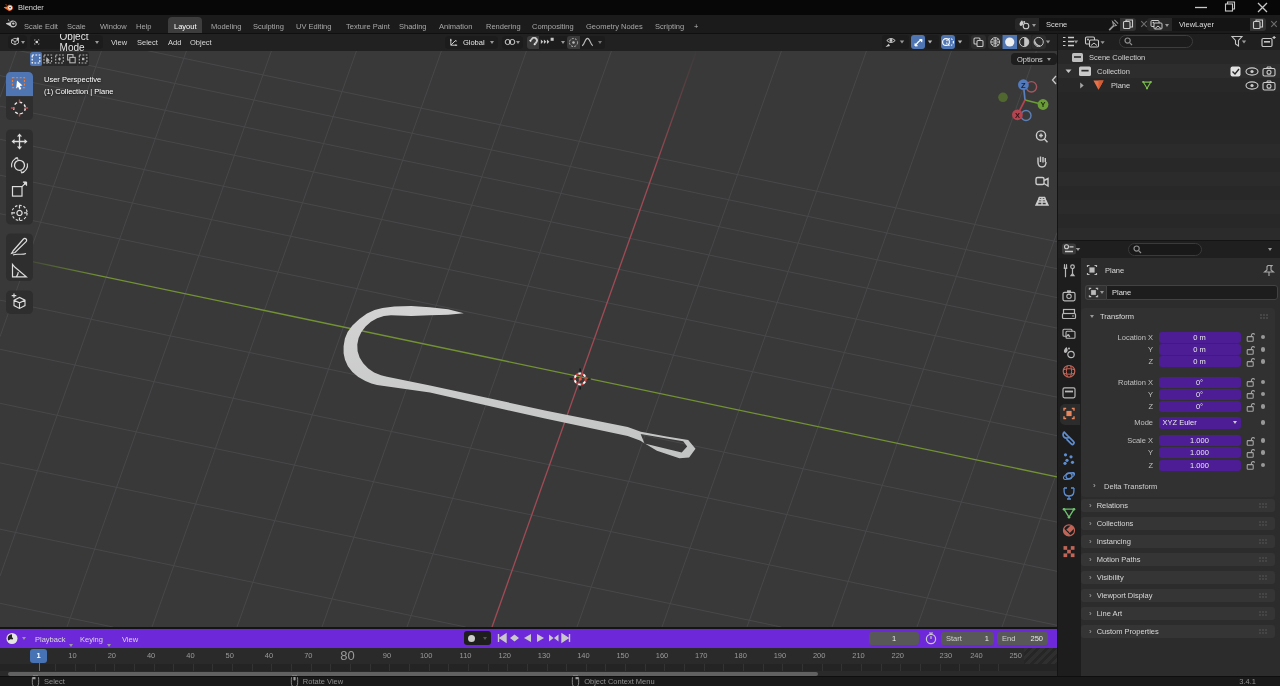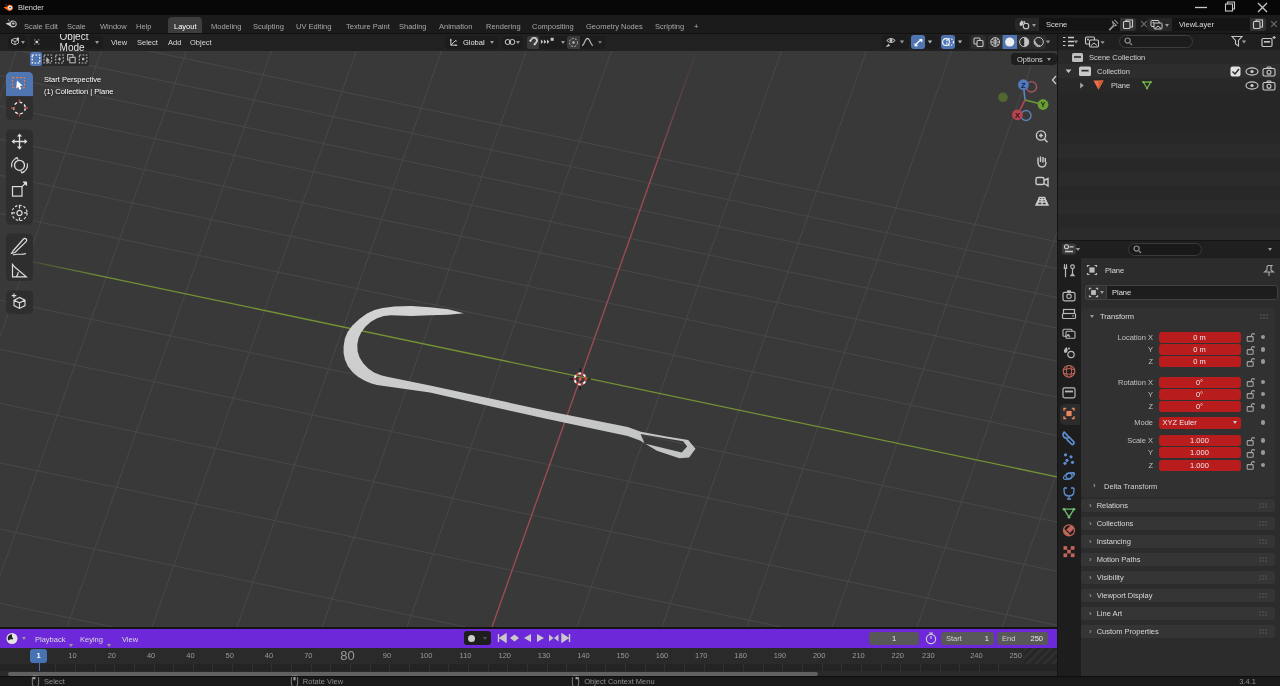--- a/index.html
+++ b/index.html
@@ -2,21 +2,21 @@
 <html><head><meta charset="utf-8">
 <style>
 *{margin:0;padding:0;box-sizing:border-box}
 html,body{width:1280px;height:686px;overflow:hidden;background:#2b2b2b;font-family:"Liberation Sans",sans-serif;-webkit-font-smoothing:antialiased}
 .abs{position:absolute}
 #root{position:relative;width:1280px;height:686px;transform:translateZ(0)}
 .row{display:flex;align-items:center}
 .menu{color:#d9d9d9;font-size:7.5px}
 .mi{position:absolute;top:7px;color:#a8a8a8;font-size:7.5px}
 .hbtn{background:#1c1c1c;border-radius:4px;color:#e4e4e4;font-size:7.5px;display:flex;align-items:center}
-.field{background:#b91c1c;border-radius:3px;color:#e8e8e8;font-size:7.5px;text-align:center;position:absolute;height:11px;line-height:11px}
+.field{background:#4c1d95;border-radius:3px;color:#e8e8e8;font-size:7.5px;text-align:center;position:absolute;height:11px;line-height:11px}
 .lbl{position:absolute;color:#c0c0c0;font-size:7.5px;text-align:right;line-height:11px}
 .phdr{z-index:5;position:absolute;left:1081px;width:194px;height:13px;background:#353535;border-radius:3px;color:#d8d8d8;font-size:7.5px;line-height:13px}
 .phdr .ch{color:#a8a8a8;font-size:8px;margin:0 5px 0 8px}
 .dots{position:absolute;right:6px;top:4px;width:10px;height:6px;opacity:.55}
 svg{display:block}
 .dn{display:inline-block;width:0;height:0;border-left:2.2px solid transparent;border-right:2.2px solid transparent;border-top:3px solid #9a9a9a;vertical-align:middle}
 </style></head>
 <body>
 <div id="root">
 
@@ -56,21 +56,21 @@
 
 <g transform="translate(580.2,379)">
 <circle r="5.5" fill="none" stroke="#d23f3f" stroke-width="2" stroke-dasharray="2.6 2.6"></circle>
 <circle r="5.5" fill="none" stroke="#f5f5f5" stroke-width="2" stroke-dasharray="2.6 2.6" stroke-dashoffset="2.6"></circle>
 <path d="M0 -7.5 V-10.5 M0 7.5 V10.5 M-7.5 0 H-10.5 M7.5 0 H10.5" stroke="#1a1a1a" stroke-width="1.6"></path>
 <circle r="1.6" fill="#e8573d"></circle>
 </g>
 </svg>
 </div>
 
-<div class="abs" style="left:44px;top:75px;color:#fff;font-size:7.5px;text-shadow:0 1px 2px rgba(0,0,0,.6)">Start Perspective</div>
+<div class="abs" style="left:44px;top:75px;color:#fff;font-size:7.5px;text-shadow:0 1px 2px rgba(0,0,0,.6)">User Perspective</div>
 <div class="abs" style="left:44px;top:87px;color:#fff;font-size:7.5px;text-shadow:0 1px 2px rgba(0,0,0,.6)">(1) Collection | Plane</div>
 
 <svg class="abs" style="left:995px;top:70px" width="62" height="62" viewBox="0 0 62 62">
 <g stroke-width="1.7">
 <line x1="30" y1="30" x2="28.4" y2="14.7" stroke="#5a80bd"></line>
 <line x1="30" y1="30" x2="48" y2="34.5" stroke="#6a9d37"></line>
 <line x1="30" y1="30" x2="22.4" y2="44.8" stroke="#b44450"></line>
 </g>
 <circle cx="36.4" cy="16.8" r="5.2" fill="none" stroke="#a65660" stroke-width="1.4"></circle>
 <circle cx="8" cy="27.3" r="4.8" fill="#56702f" fill-opacity=".85"></circle>
@@ -866,21 +866,21 @@
 <div class="abs" style="left:529.1px;top:0;width:30px;text-align:center;color:#9a9a9a;font-size:7.5px;line-height:15px">130</div>
 <div class="abs" style="left:568.4px;top:0;width:30px;text-align:center;color:#9a9a9a;font-size:7.5px;line-height:15px">140</div>
 <div class="abs" style="left:607.7px;top:0;width:30px;text-align:center;color:#9a9a9a;font-size:7.5px;line-height:15px">150</div>
 <div class="abs" style="left:647.0px;top:0;width:30px;text-align:center;color:#9a9a9a;font-size:7.5px;line-height:15px">160</div>
 <div class="abs" style="left:686.3px;top:0;width:30px;text-align:center;color:#9a9a9a;font-size:7.5px;line-height:15px">170</div>
 <div class="abs" style="left:725.6px;top:0;width:30px;text-align:center;color:#9a9a9a;font-size:7.5px;line-height:15px">180</div>
 <div class="abs" style="left:764.9px;top:0;width:30px;text-align:center;color:#9a9a9a;font-size:7.5px;line-height:15px">190</div>
 <div class="abs" style="left:804.2px;top:0;width:30px;text-align:center;color:#9a9a9a;font-size:7.5px;line-height:15px">200</div>
 <div class="abs" style="left:843.5px;top:0;width:30px;text-align:center;color:#9a9a9a;font-size:7.5px;line-height:15px">210</div>
 <div class="abs" style="left:882.8px;top:0;width:30px;text-align:center;color:#9a9a9a;font-size:7.5px;line-height:15px">220</div>
-<div class="abs" style="left:922.1px;top:0;width:30px;text-align:left;color:#9a9a9a;font-size:7.5px;line-height:15px">230</div>
+<div class="abs" style="left:922.1px;top:0;width:30px;text-align:right;color:#9a9a9a;font-size:7.5px;line-height:15px">230</div>
 <div class="abs" style="left:961.4px;top:0;width:30px;text-align:center;color:#9a9a9a;font-size:7.5px;line-height:15px">240</div>
 <div class="abs" style="left:1000.7px;top:0;width:30px;text-align:center;color:#9a9a9a;font-size:7.5px;line-height:15px">250</div>
     <div class="abs" style="left:1024px;top:0;width:33px;height:28px;background:repeating-linear-gradient(135deg,#2f2f2f 0 3px,#262626 3px 6px)"></div>
     <div class="abs" style="left:30px;top:1px;width:17px;height:14px;background:#4772b3;border-radius:3px;color:#fff;font-size:7.5px;font-weight:bold;text-align:center;line-height:14px">1</div>
   </div>
 
   <div style="position:relative;height:7px;background:#242424">
         <div class="abs" style="left:55.2px;top:0;width:1px;height:7px;background:#333"></div>
 <div class="abs" style="left:74.9px;top:0;width:1px;height:7px;background:#333"></div>
 <div class="abs" style="left:94.5px;top:0;width:1px;height:7px;background:#333"></div>

